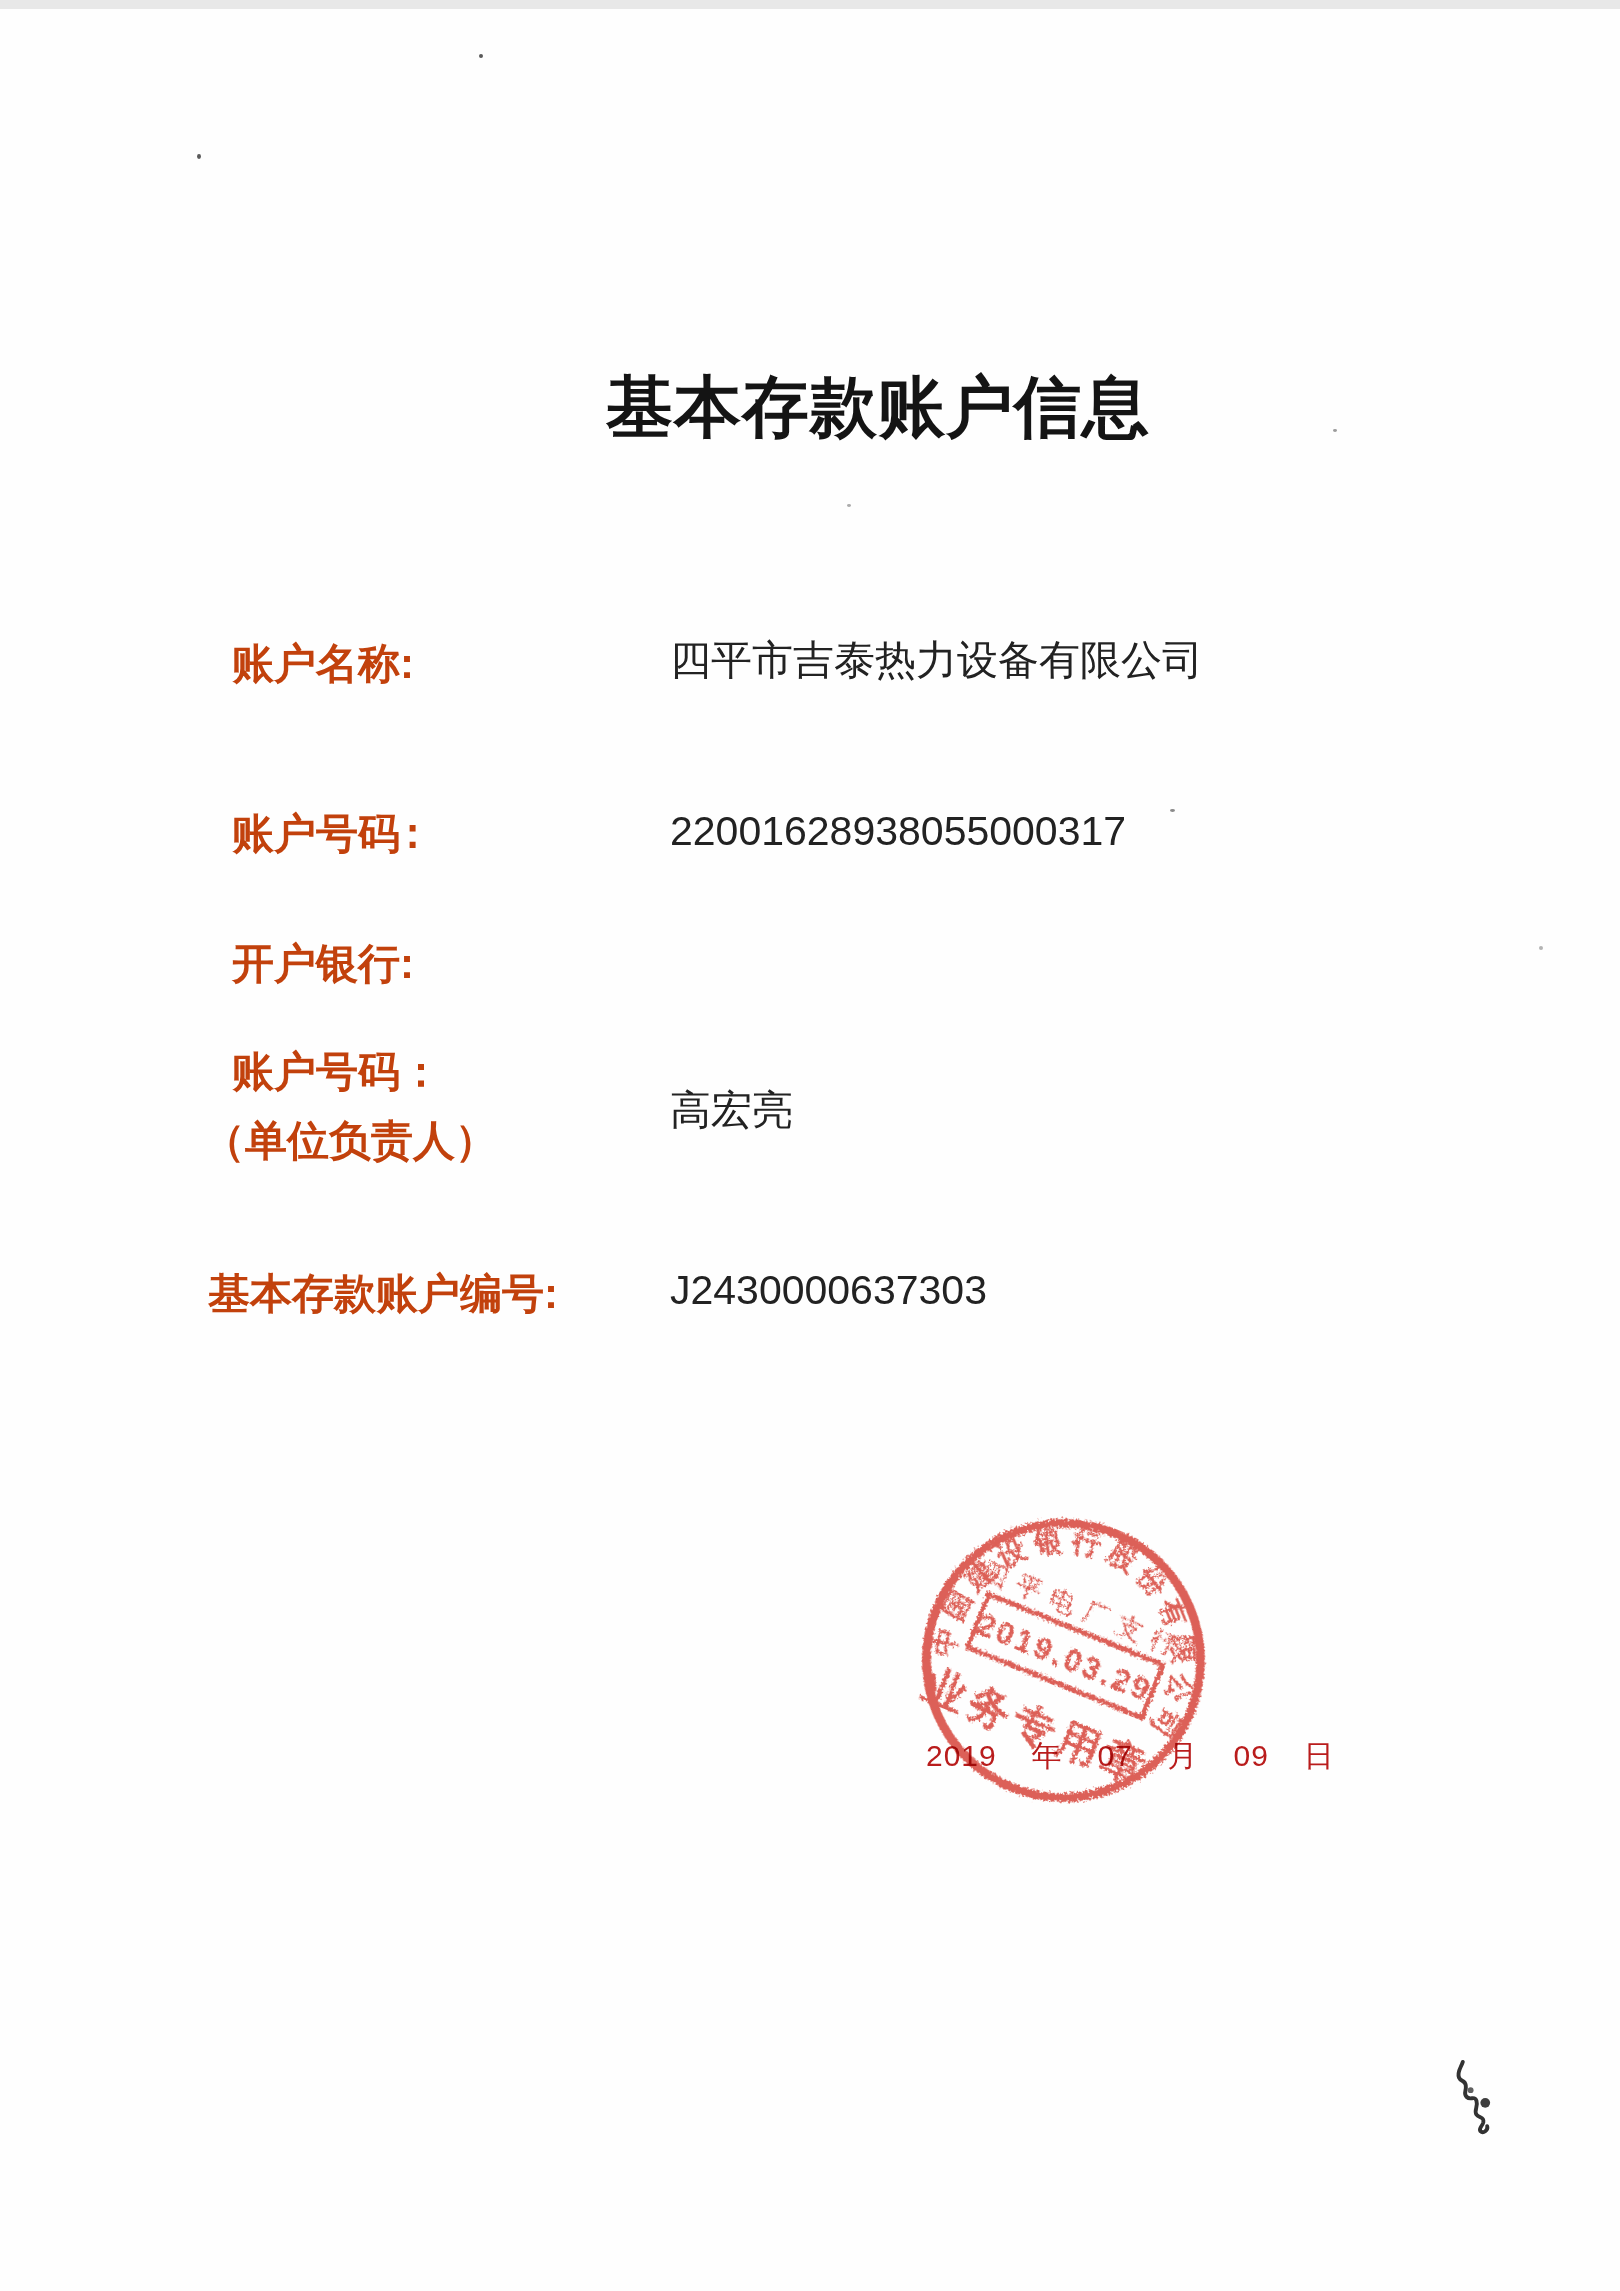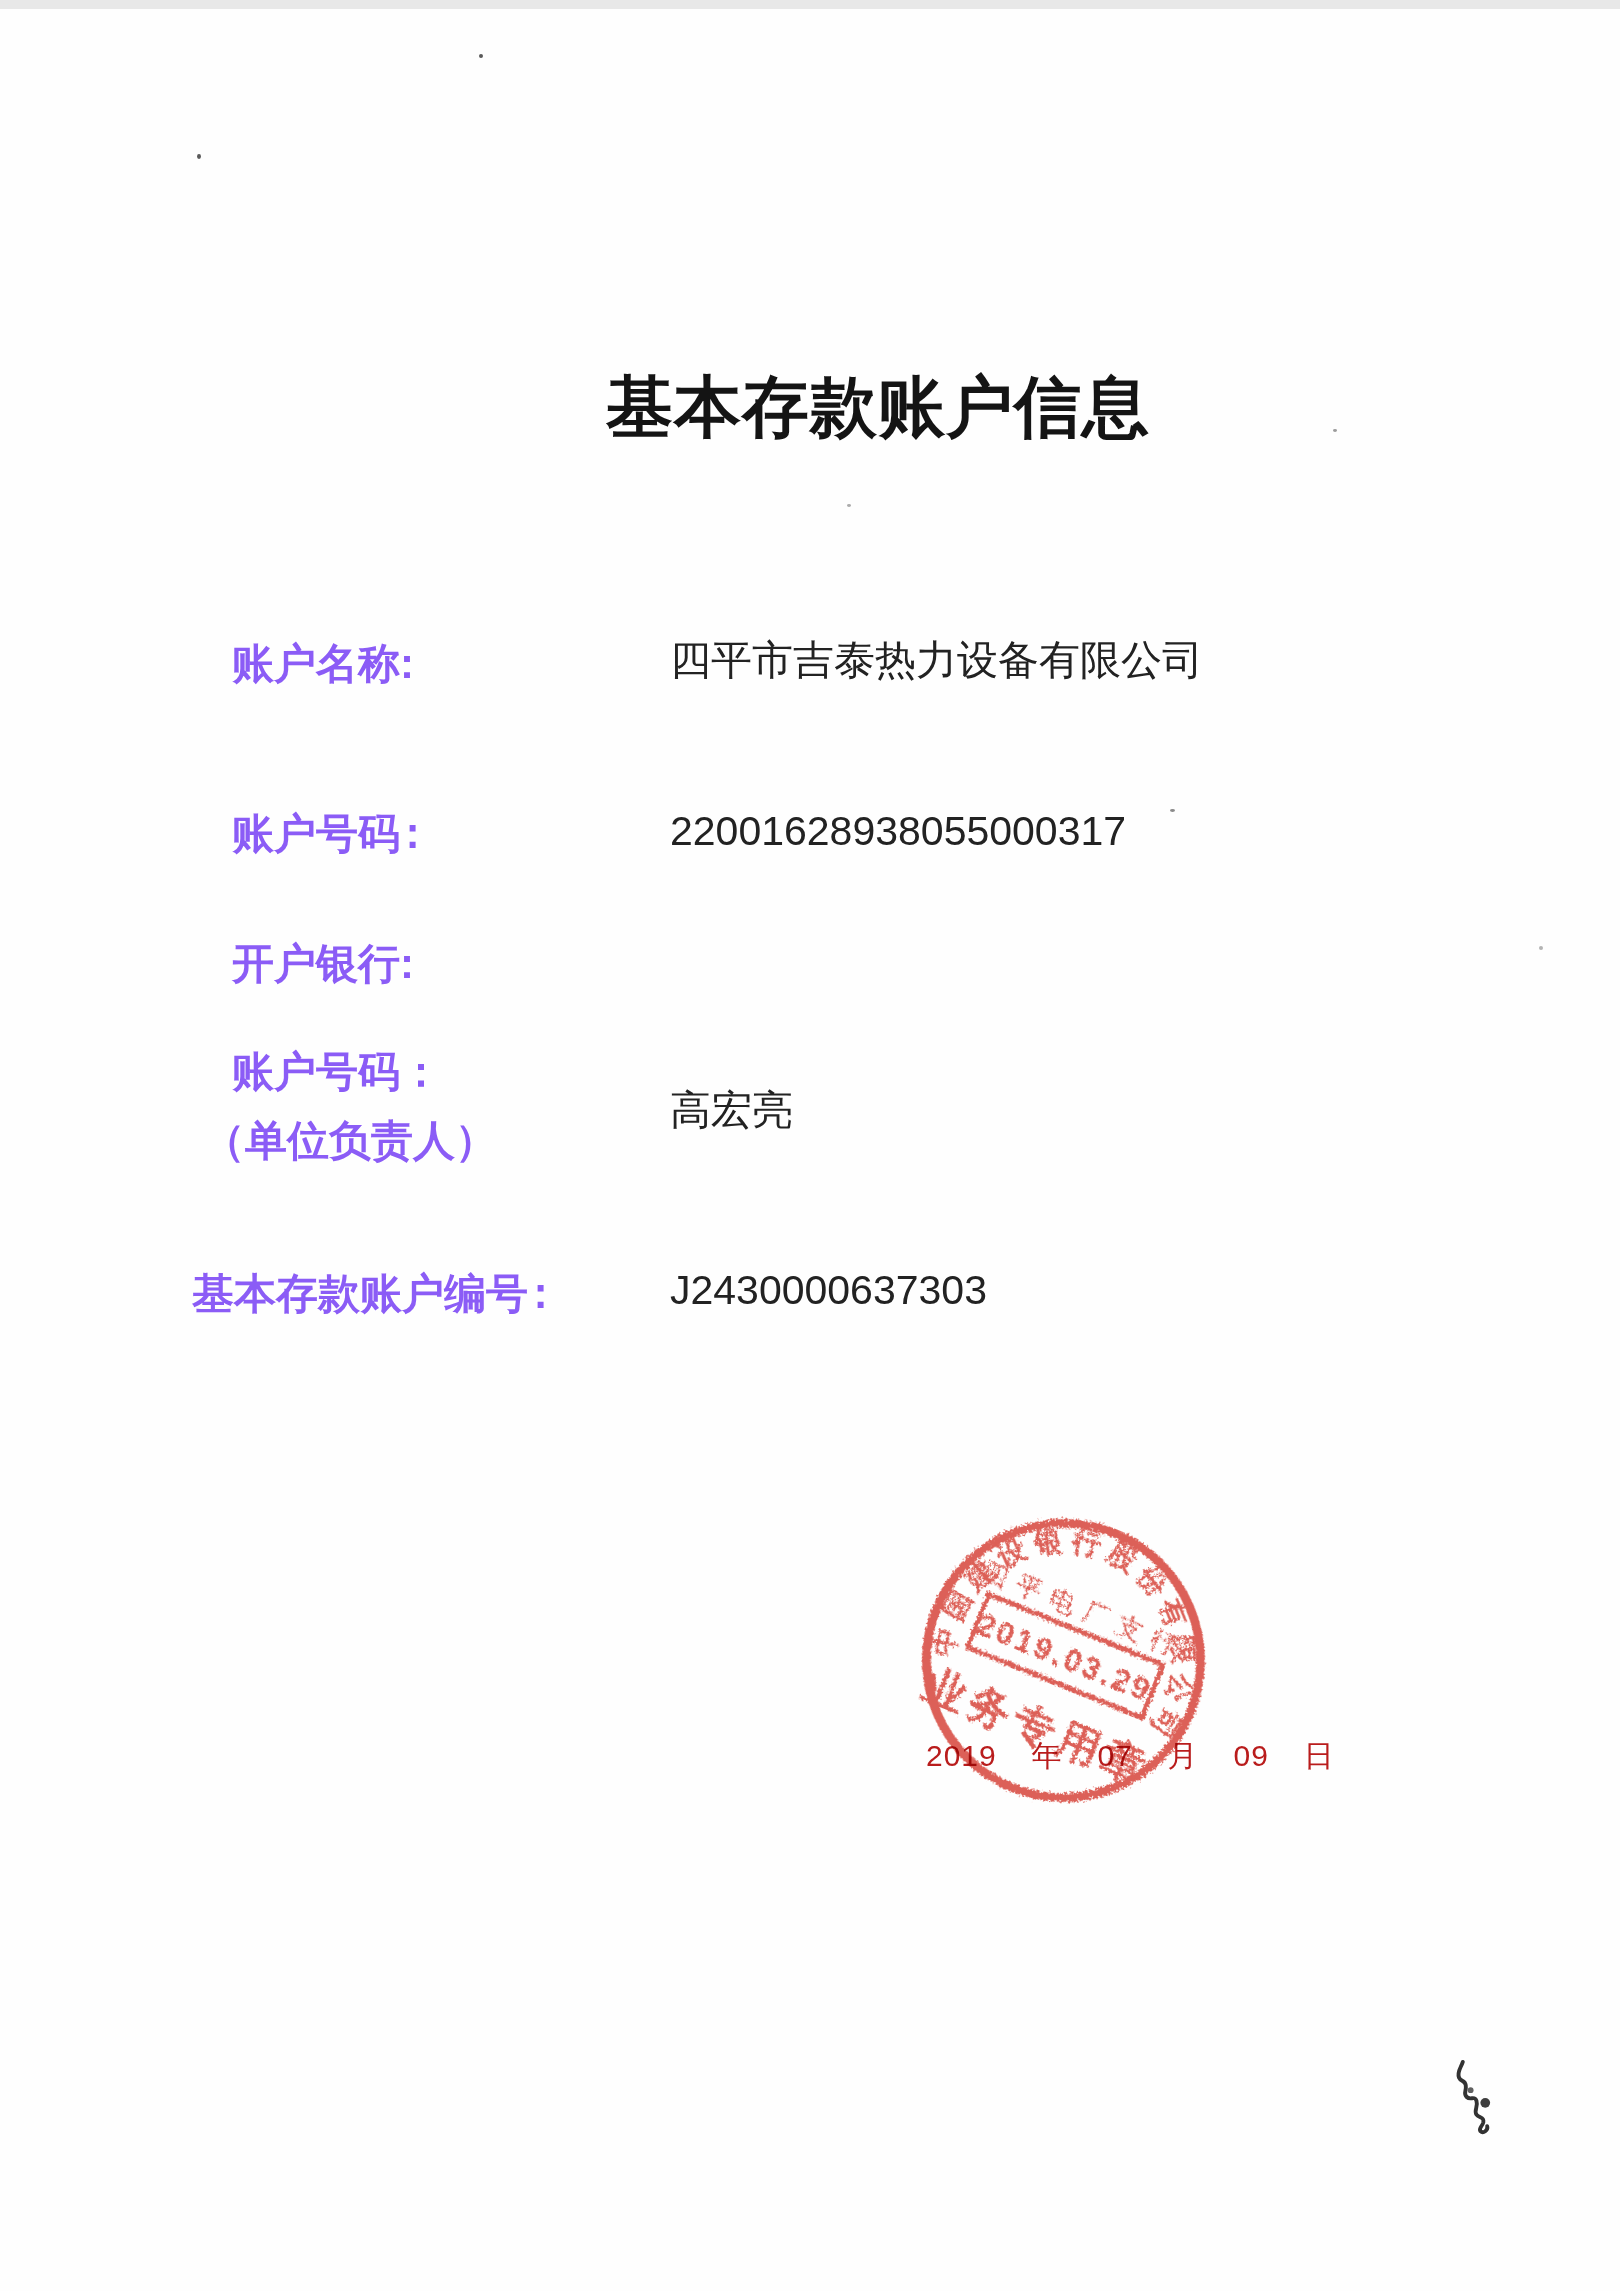--- a/index.html
+++ b/index.html
@@ -22,21 +22,21 @@
     font-weight: 800;
     letter-spacing: 1px;
     color: #141414;
     white-space: nowrap;
   }
   .field-label {
     position: absolute;
     font-size: 42px;
     font-weight: 700;
     letter-spacing: 0px;
-    color: #8b5cf6;
+    color: #c2410c;
     white-space: nowrap;
   }
   .field-value {
     position: absolute;
     left: 670px;
     font-size: 41px;
     font-weight: 400;
     color: #222;
     white-space: nowrap;
   }
@@ -81,21 +81,21 @@
 
   <div class="field-label" style="left:232px; top:797px;font-family:Liberation Mono, monospace;">账户号码:</div>
   <div class="field-value" style="top:799px;">22001628938055000317</div>
 
   <div class="field-label" style="left:232px; top:927px;">开户银行:</div>
 
   <div class="field-label" style="left:232px; top:1035px;">账户号码：</div>
   <div class="field-label" style="left:203px; top:1104px;">（单位负责人）</div>
   <div class="field-value" style="top:1074px;">高宏亮</div>
 
-  <div class="field-label" style="left:192px; top:1257px;font-family:Liberation Mono, monospace;">基本存款账户编号:</div>
+  <div class="field-label" style="left:208px; top:1257px;">基本存款账户编号:</div>
   <div class="field-value" style="top:1258px;">J2430000637303</div>
 
   <div class="date-line">2019 年 07 月 09 日</div>
 
   <svg class="stamp" width="333" height="333" viewBox="0 0 340 340" aria-hidden="true">
     <defs>
       <filter id="rough" x="-15%" y="-15%" width="130%" height="130%">
         <feTurbulence type="fractalNoise" baseFrequency="0.45" numOctaves="2" result="n"></feTurbulence>
         <feDisplacementMap in="SourceGraphic" in2="n" scale="7"></feDisplacementMap>
       </filter>

